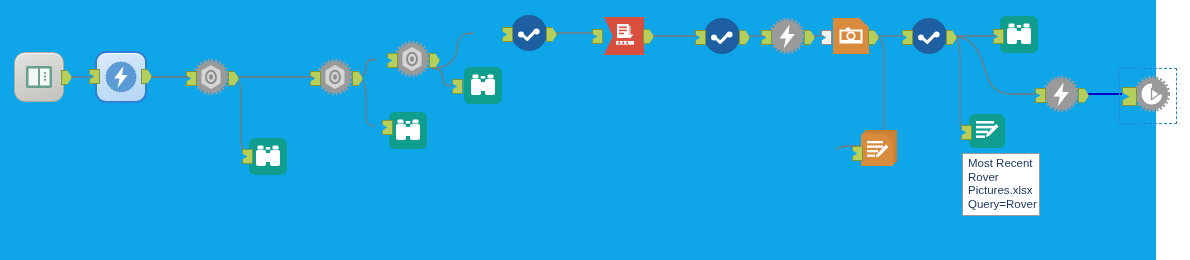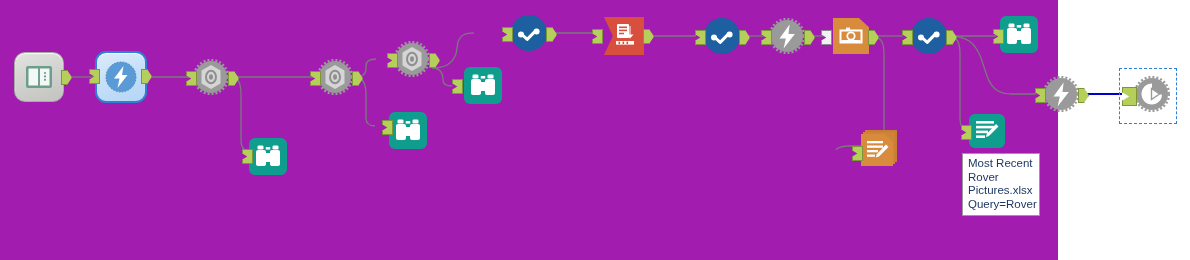--- a/index.html
+++ b/index.html
@@ -4,22 +4,22 @@
 <style>
   html,body{margin:0;padding:0;}
   body{
     width:1190px;height:260px;
     background:#ffffff;
     font-family:"Liberation Sans", sans-serif;
     overflow:hidden;
   }
   #canvas{
     position:relative;
-    width:1058px;height:260px;
-    background:#a21caf;
+    width:1156px;height:260px;
+    background:#0ea5e9;
   }
   #wires{position:absolute;left:0;top:0;width:1190px;height:260px;pointer-events:none;}
 
   
   .node{position:absolute;}
   .node .glyph{position:absolute;left:0;top:0;}
 
   
   .nub{position:absolute;width:9px;height:13px;background:#b5cf5a;border:1px solid #7d9638;}
   .nub.in{clip-path:polygon(0 0,100% 0,100% 100%,0 100%,0 72%,48% 50%,0 28%);}

